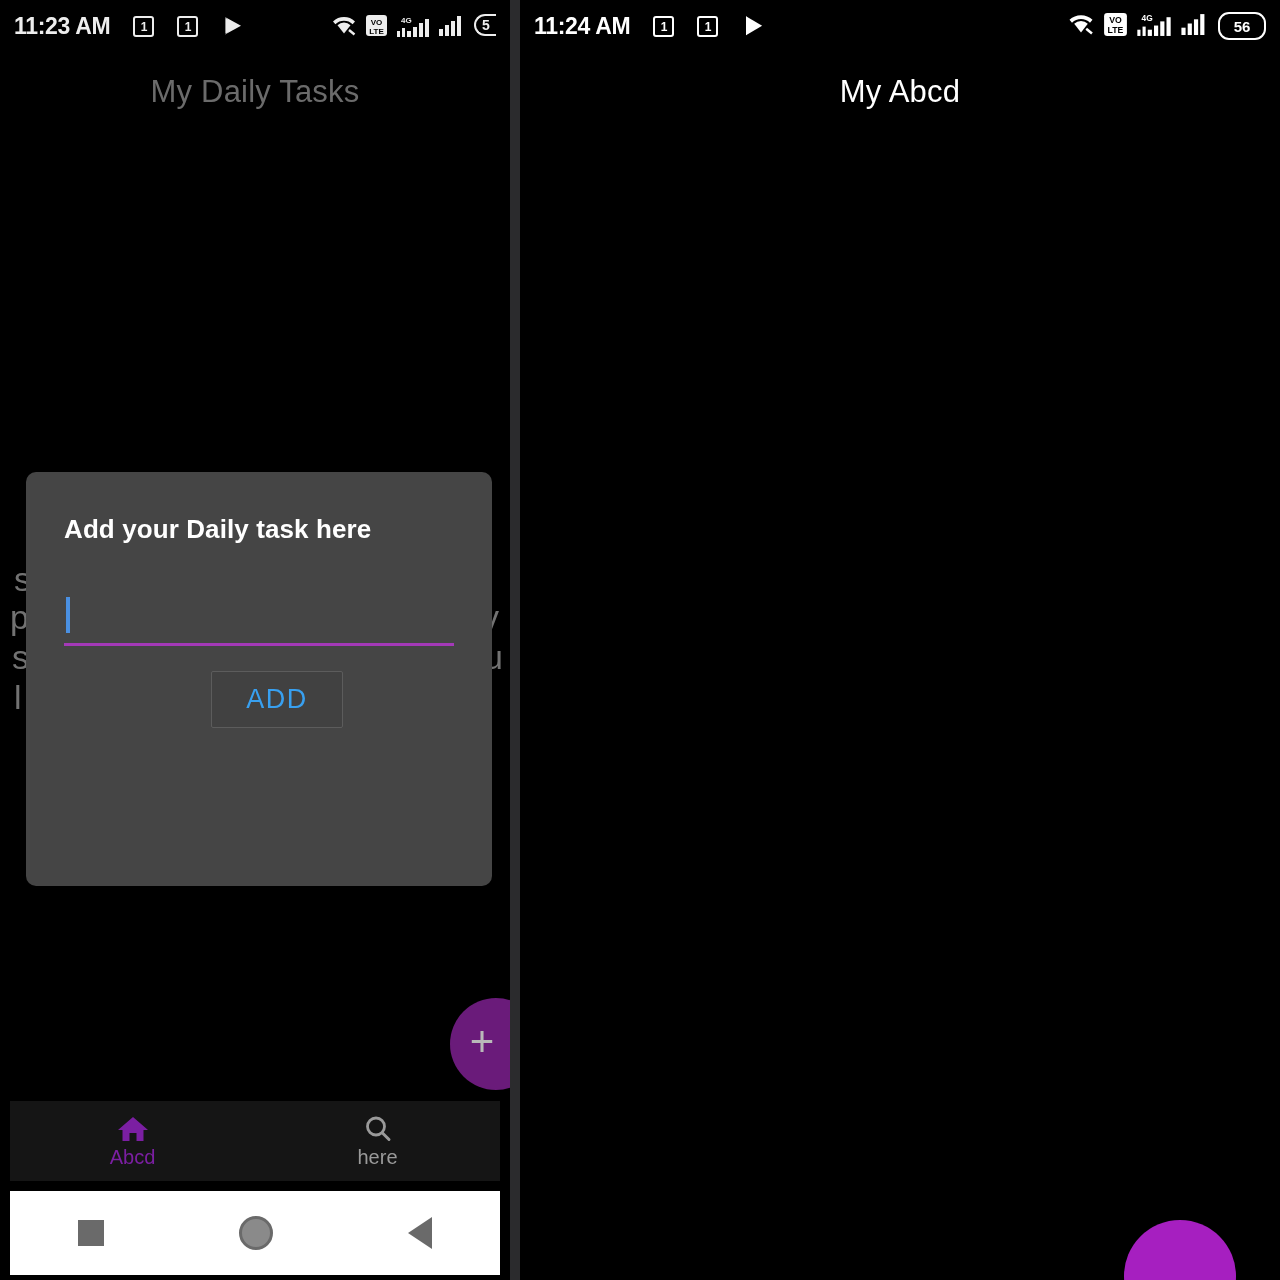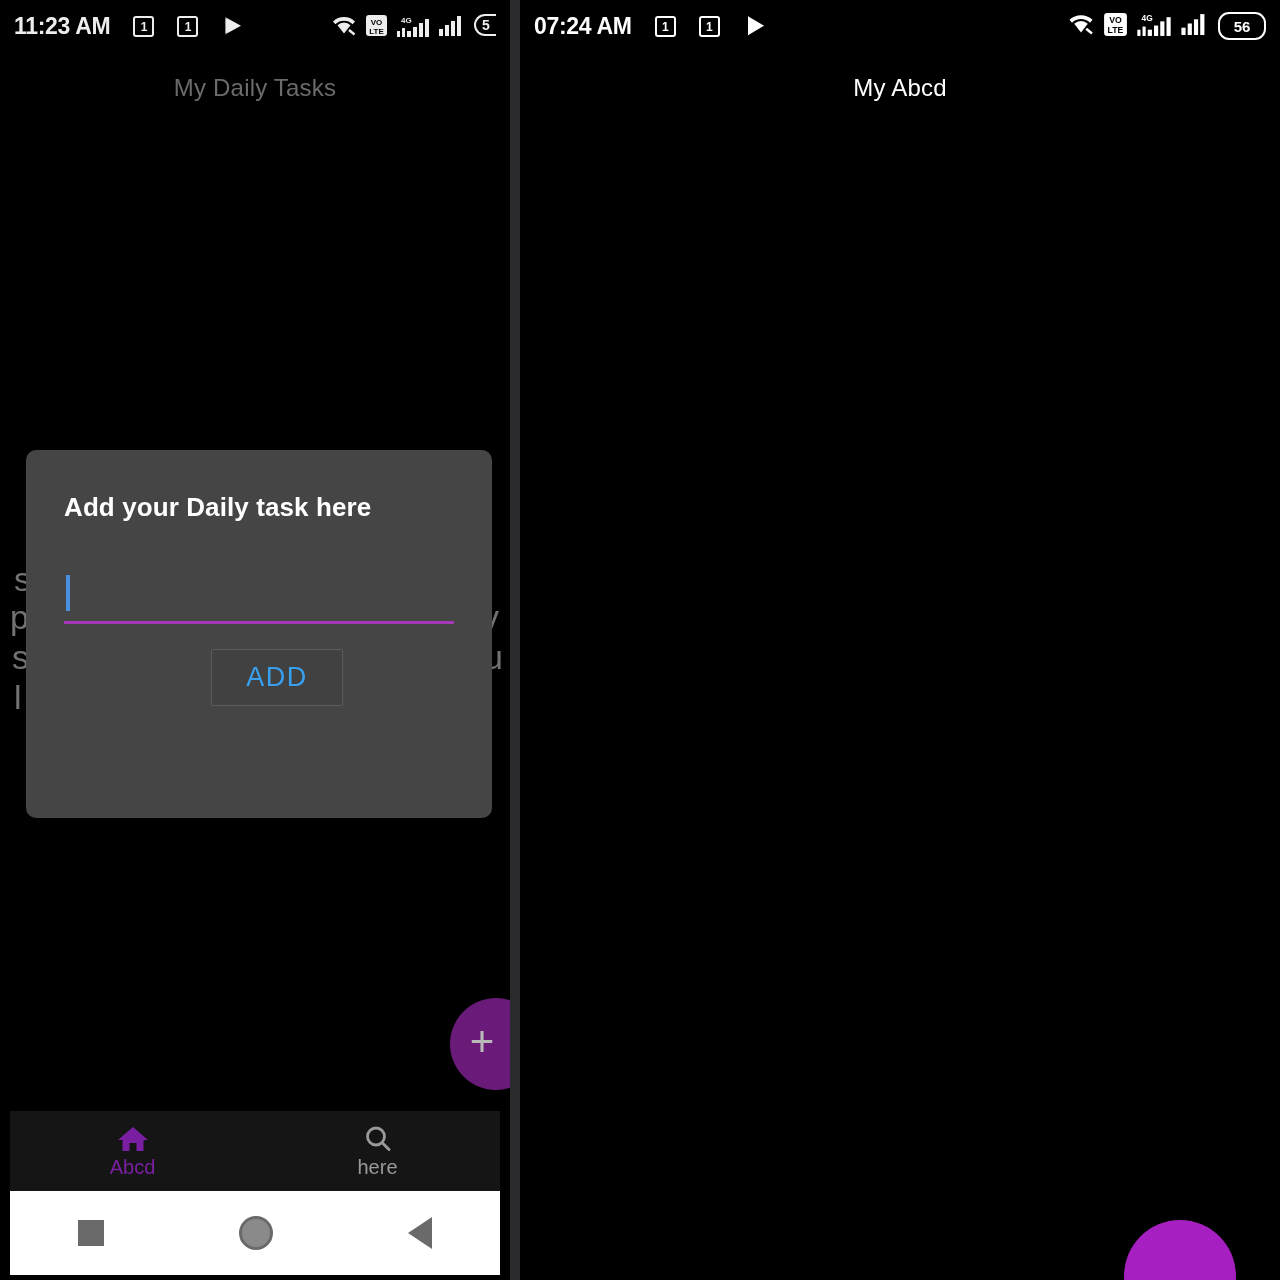--- a/index.html
+++ b/index.html
@@ -93,21 +93,21 @@
     font-size: 14px; font-weight: bold; color: #fff;
     overflow: hidden;
   }
 
   
   .dim { opacity: 0.93; }
 
   
   .app-title {
     text-align: center;
-    font-size: 24px;
+    font-size: 31px;
     font-weight: 400;
     letter-spacing: 0.2px;
     padding-top: 22px;
     color: #fff;
   }
   .app-title.scrimmed { color: #6b6b6b; }
 
   
   .bg-list {
     position: absolute;
@@ -120,23 +120,23 @@
     font-size: 34px;
     font-weight: 400;
     white-space: nowrap;
     opacity: 0.82;
   }
 
   
   .dialog {
     position: absolute;
     left: 26px;
-    top: 450px;
+    top: 472px;
     width: 466px;
-    height: 368px;
+    height: 414px;
     background: #454545;
     border-radius: 10px;
     padding: 42px 38px 0 38px;
   }
   .dialog-title {
     color: #fff;
     font-size: 26px;
     font-weight: bold;
     letter-spacing: 0.1px;
   }
@@ -227,21 +227,21 @@
     font-weight: 300;
     line-height: 1;
     position: relative;
     top: 58px;
   }
 
   
   .bottom-nav {
     position: absolute;
     left: 10px; right: 10px;
-    bottom: 89px;
+    bottom: 99px;
     height: 80px;
     background: #151515;
     display: flex;
   }
   .nav-item {
     flex: 1;
     display: flex;
     flex-direction: column;
     align-items: center;
     justify-content: center;
@@ -425,21 +425,21 @@
         </div>
     </div>
   </div>
 
   <div class="panel-divider"></div>
 
   <div class="panel panel-right">
 
     <div class="statusbar">
       <div class="sb-left">
-        <div class="sb-clock">07:24 AM</div>
+        <div class="sb-clock">11:24 AM</div>
         <div class="sqicon">
             <span>1</span>
           </div>
         <div class="sqicon">
             <span>1</span>
           </div>
         <span class="sb-ico play-icon">
           <svg width="26" height="26" viewBox="0 0 24 24">
               <path d="M4.6 3 L19.5 11.8 L4.6 20.6 Z" fill="#fff"></path>
               <path d="M4.6 3 L4.6 20.6 L12 11.8 Z" fill="#fff"></path>

